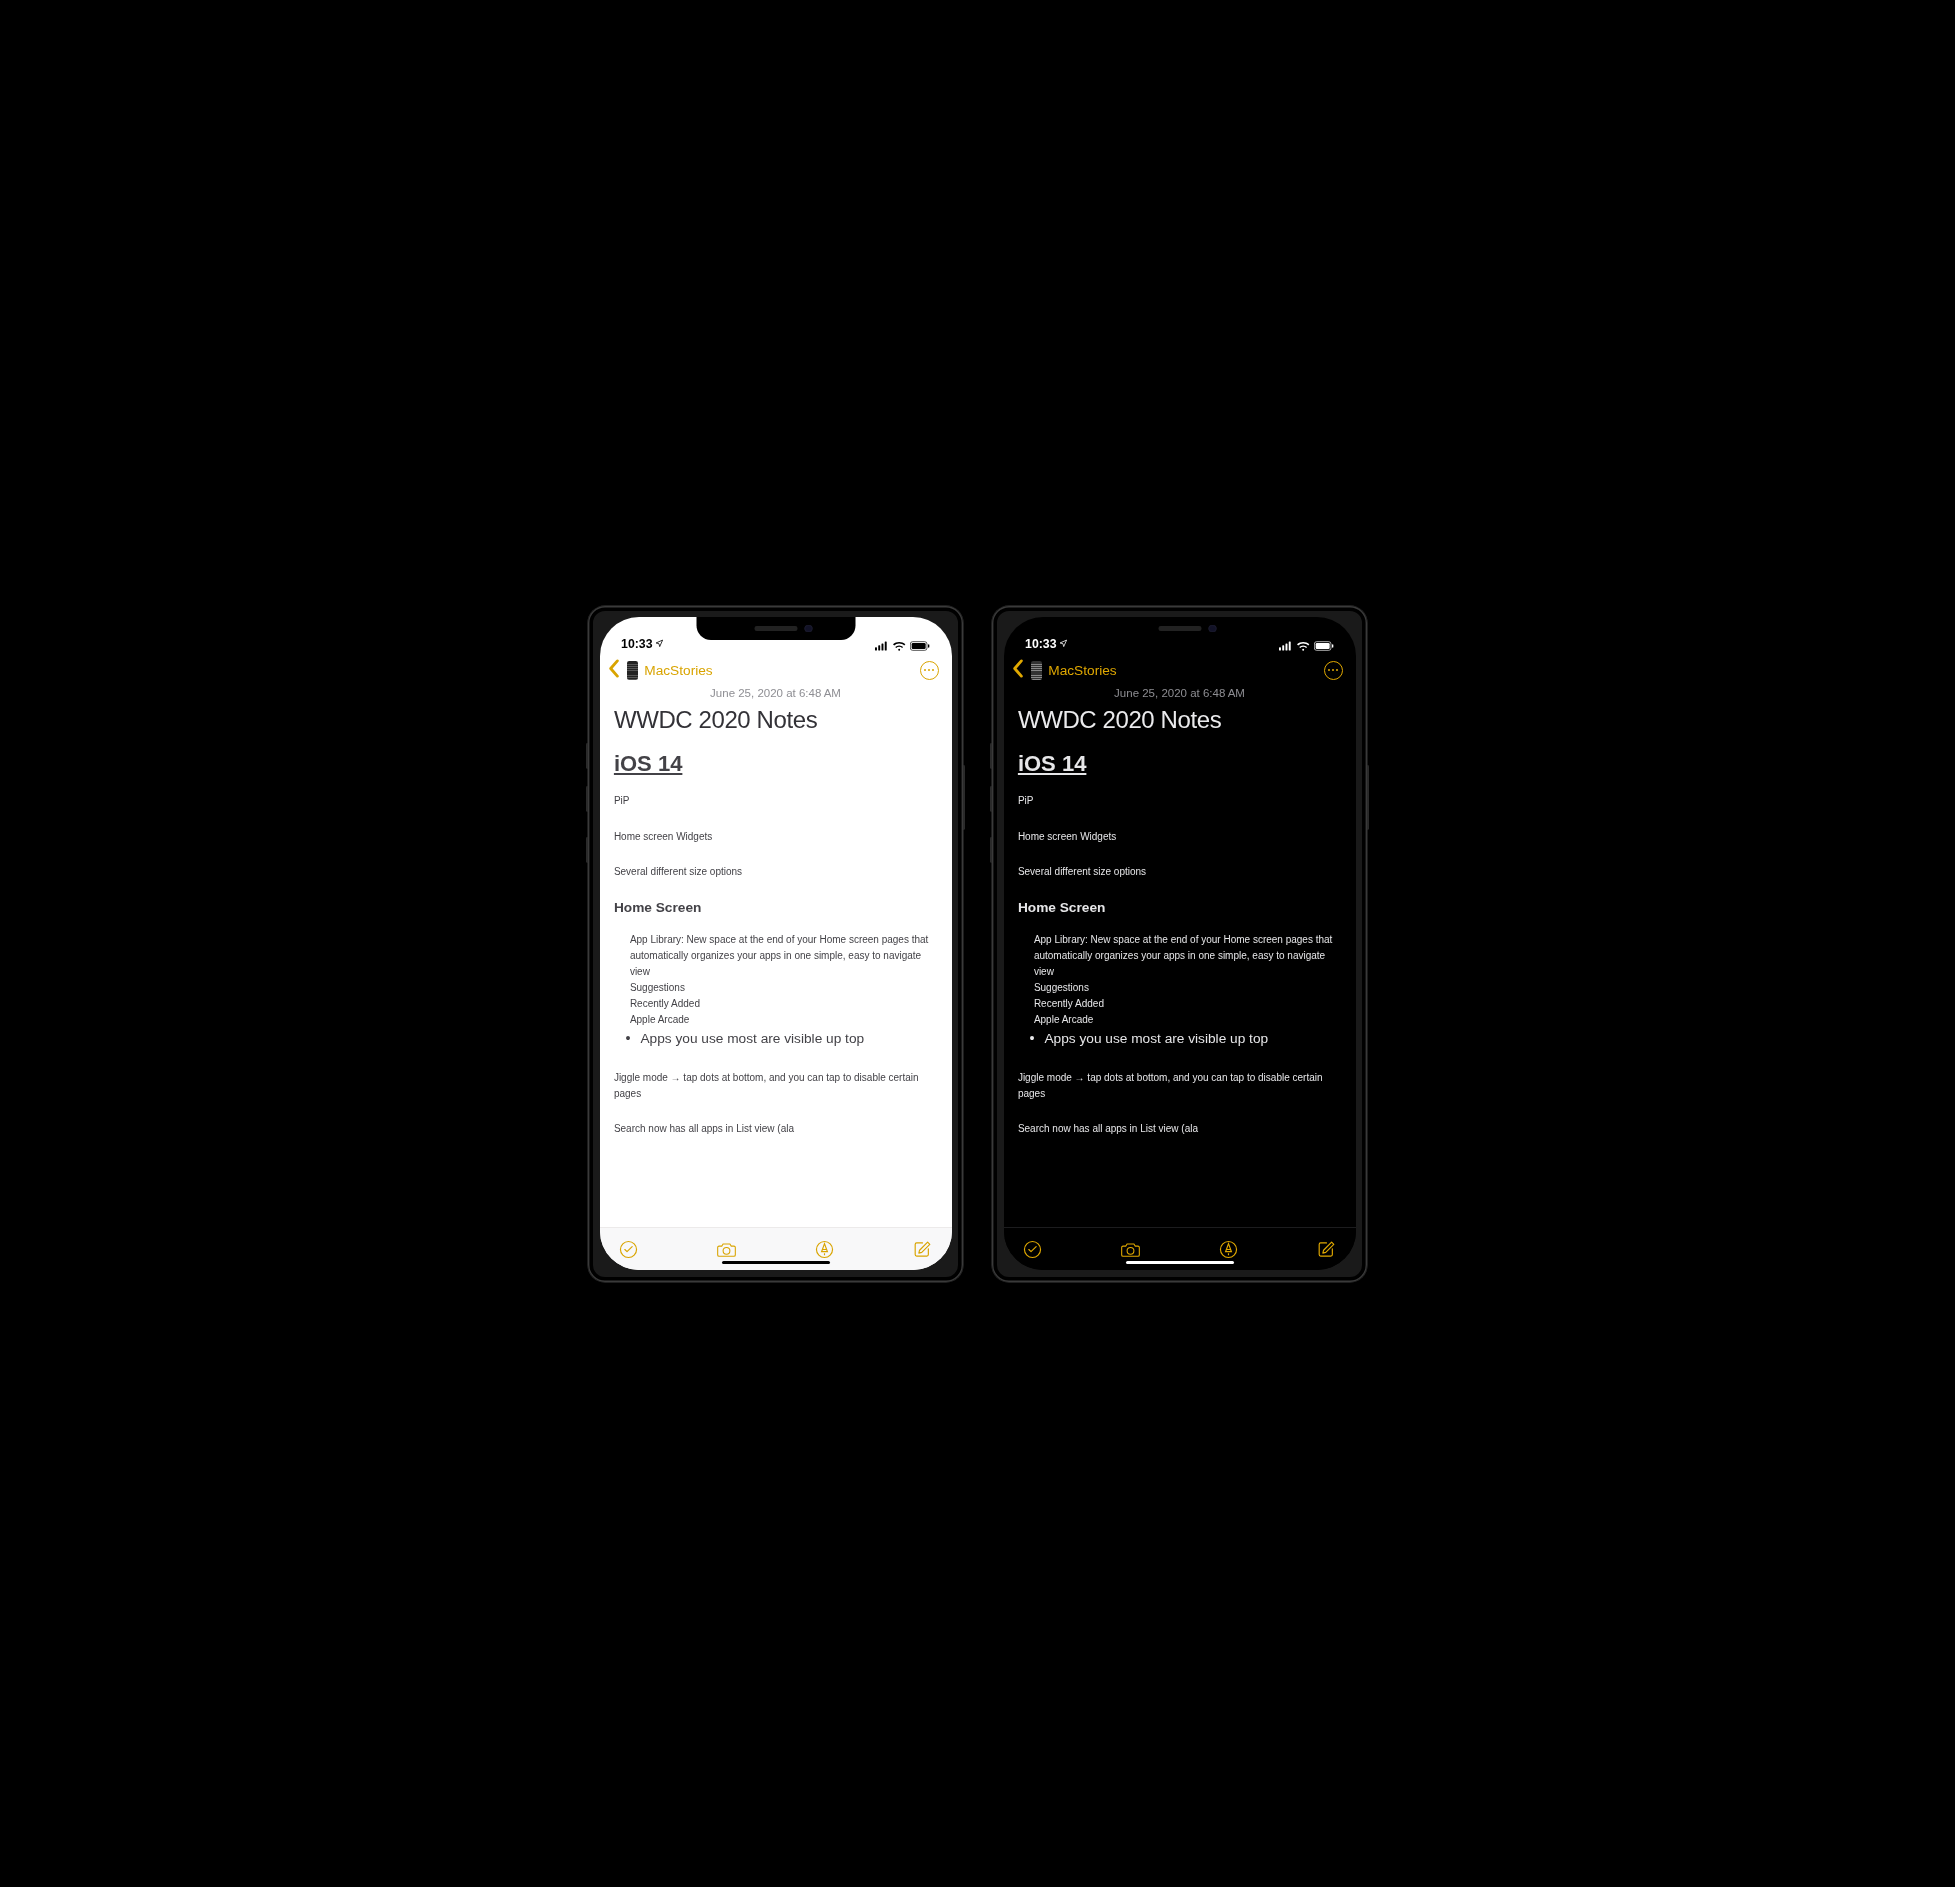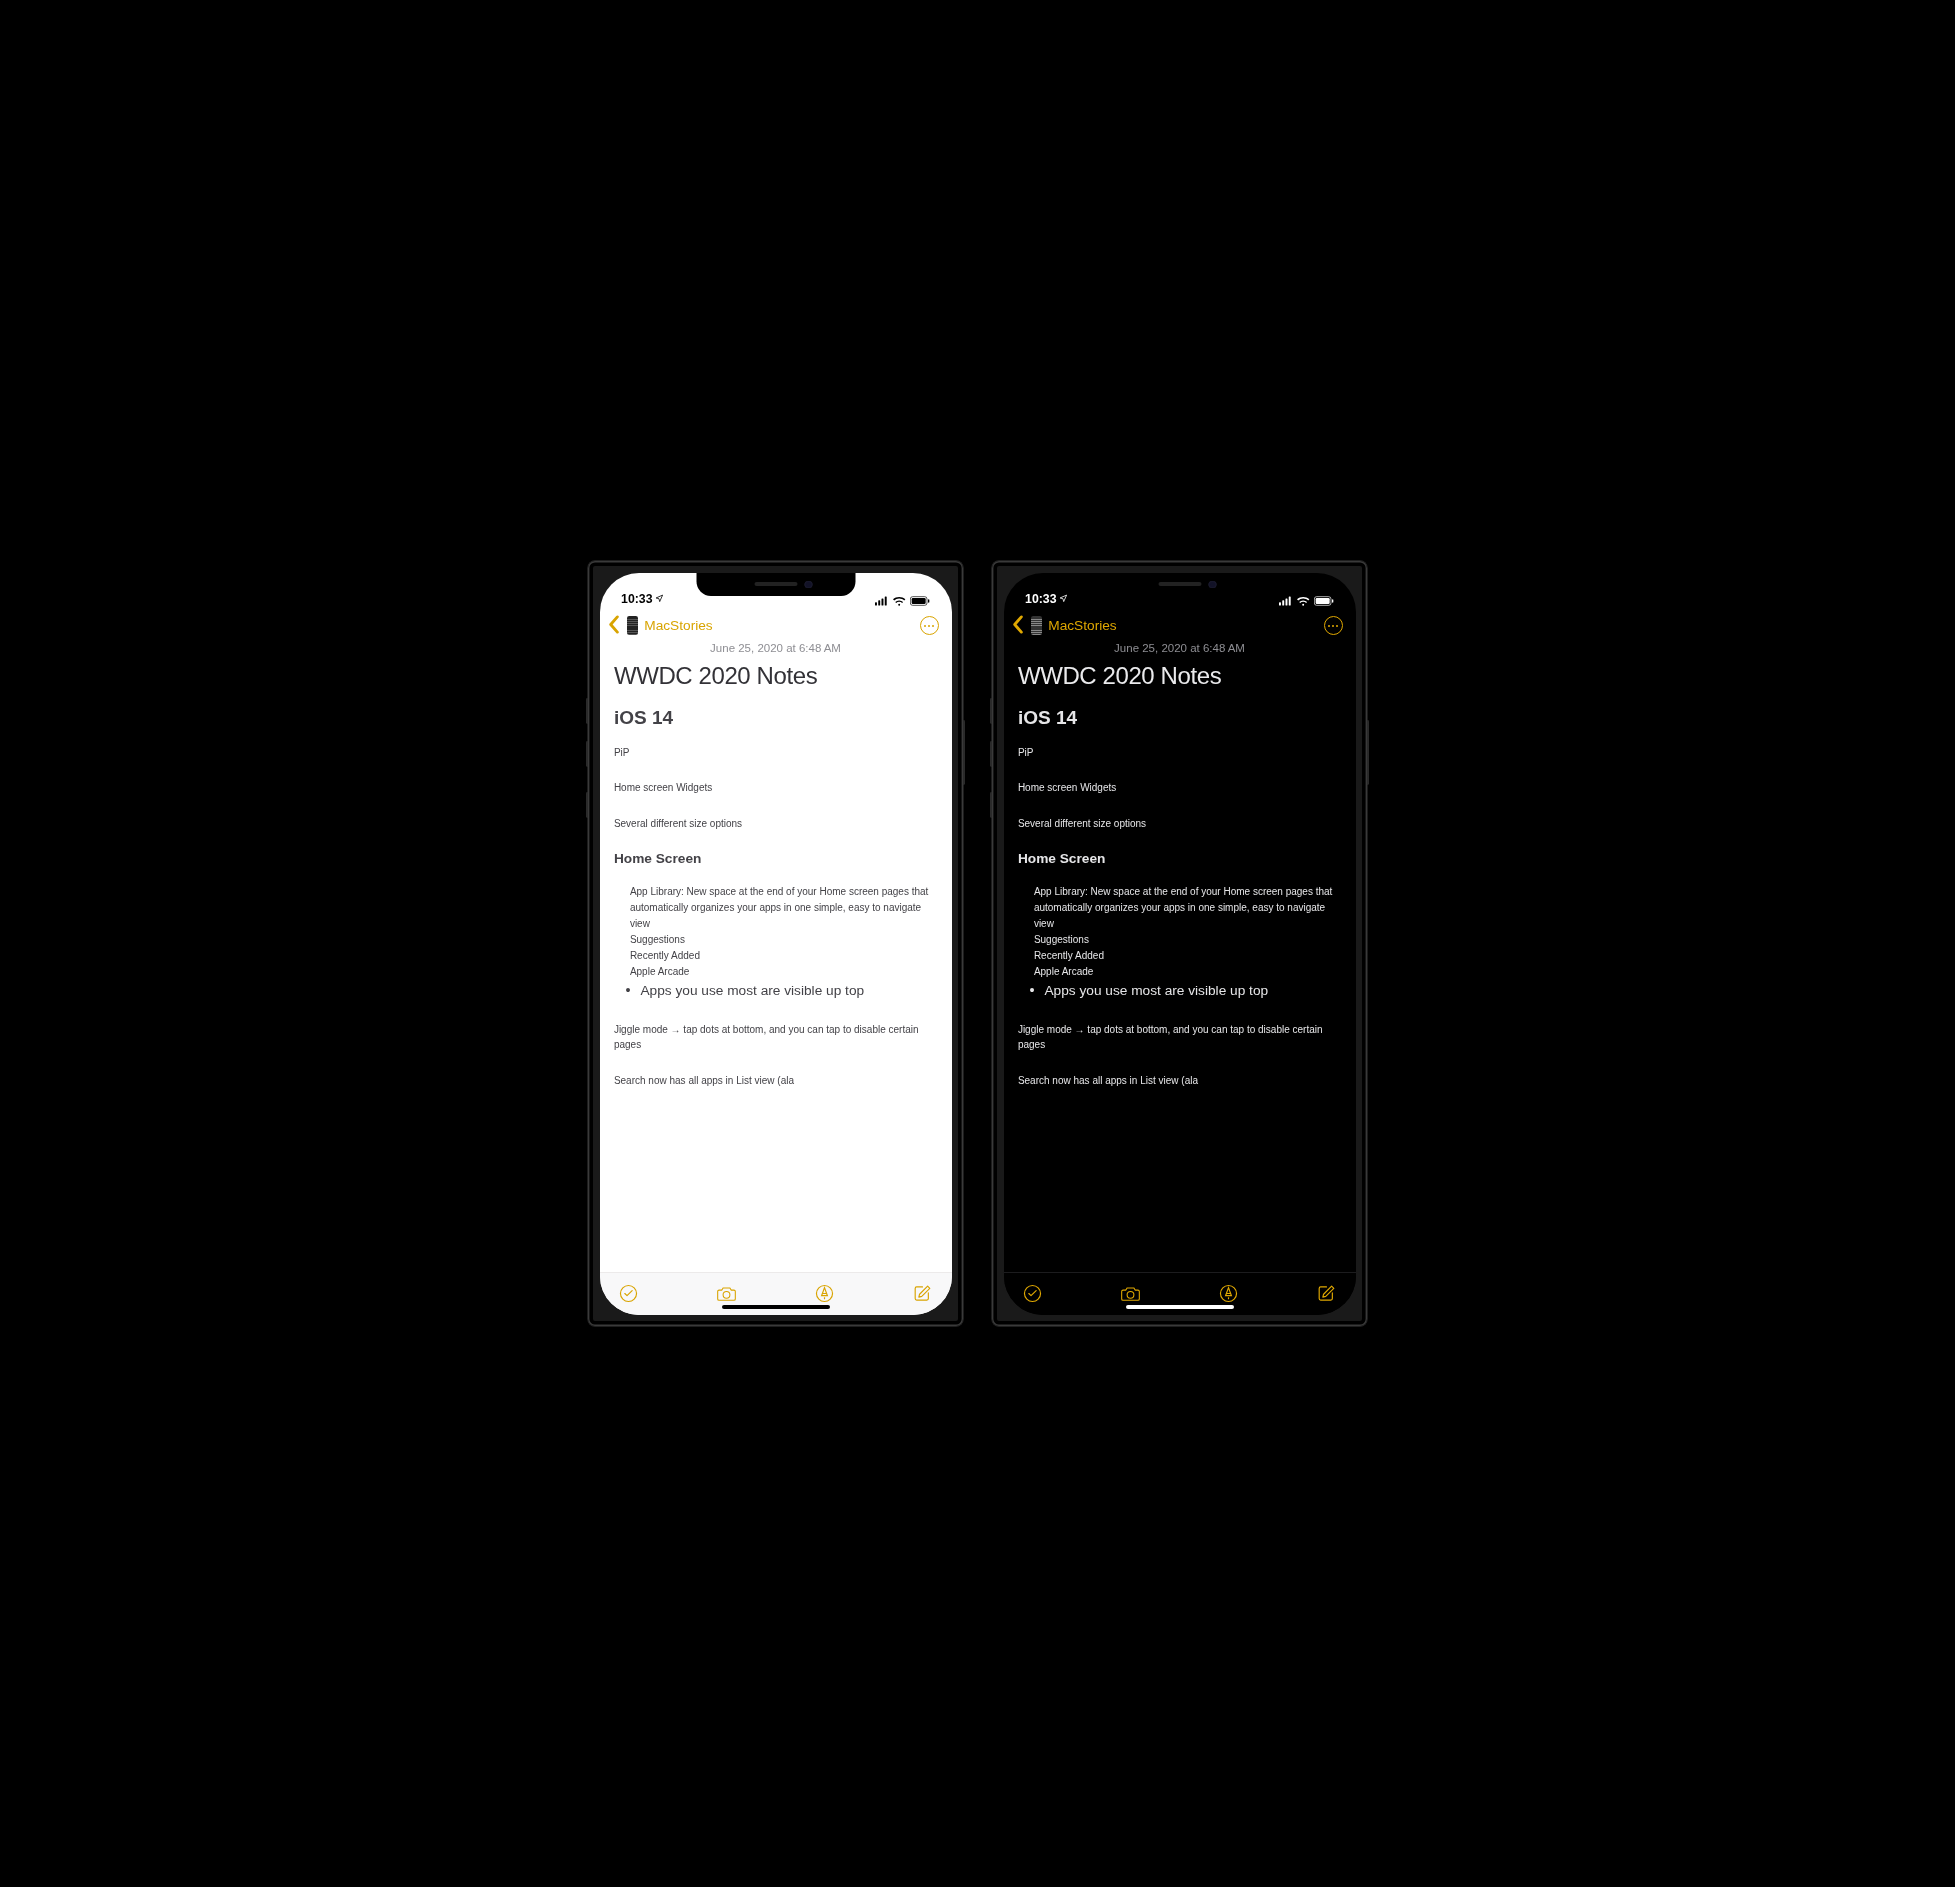--- a/index.html
+++ b/index.html
@@ -10,23 +10,23 @@
     display: flex;
     justify-content: center;
     align-items: center;
     gap: 29px;
     padding: 29px;
   }
 
   .phone-frame {
     position: relative;
     width: 375px;
-    height: 765px;
+    height: 676px;
     background: #1a1a1a;
-    border-radius: 7px;
+    border-radius: 17px;
     padding: 11.5px;
     box-shadow:
       inset 0 0 0 1.4px #3a3a3a,
       inset 0 0 0 5px #000,
       0 0 0 0.7px #2a2a2a;
   }
   .phone-frame::before { 
     content:"";
     position:absolute;
     left:-2.2px; top:137px;
@@ -149,23 +149,24 @@
   .note-title {
     font-size:24px;
     font-weight:400;
     letter-spacing:-0.4px;
     margin-bottom: 17.3px;
   }
   .light .note-title { color:#333237; }
   .dark  .note-title { color:#eaeaec; }
 
   .h2 {
-    font-size:19px;
+    font-size:22px;
     font-weight:700;
     margin: 14.4px 0 16px 0;
+    text-decoration: underline;
   }
   .h3 {
     font-size:13.7px;
     font-weight:700;
     margin: 20px 0 17.3px 0;
   }
   .p {
     font-size:10px;
     line-height:1.55;
     margin-bottom: 20px;

